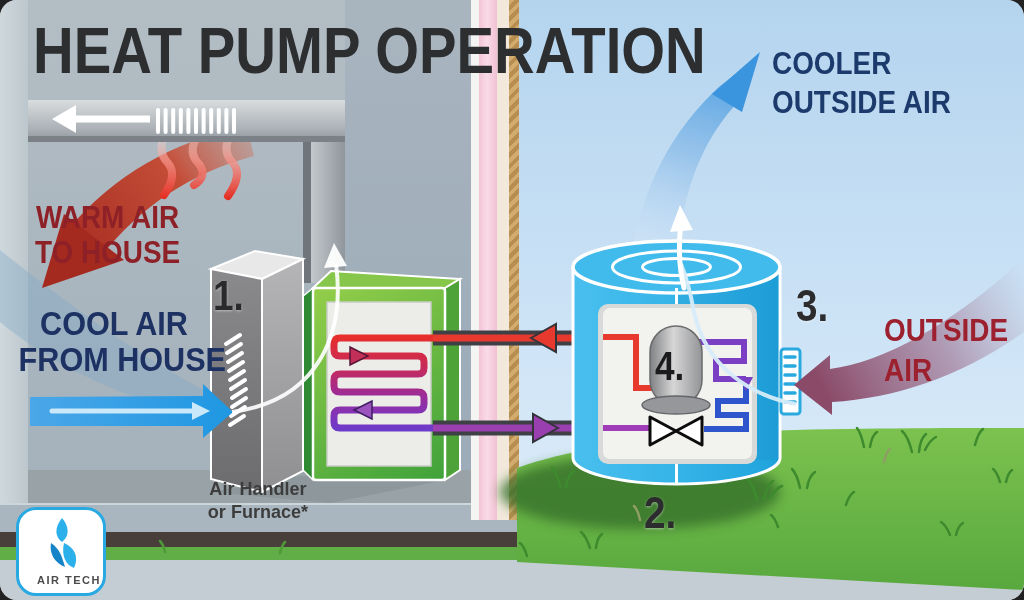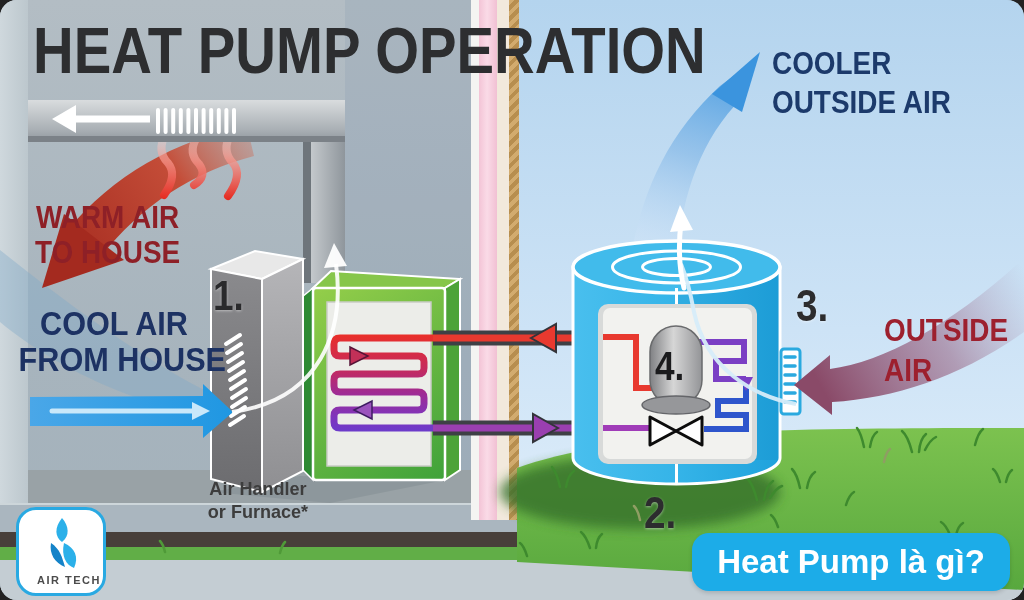--- a/index.html
+++ b/index.html
@@ -291,21 +291,20 @@
 
   <div class="lbl" id="lbl-outside"><span>OUTSIDE</span><br><span>AIR</span></div>
 
   <div class="lbl cx" id="lbl-handler"><span>Air Handler</span><br><span>or Furnace*</span></div>
 
   <div class="stepnum" id="step1">1.</div>
   <div class="stepnum" id="step2">2.</div>
   <div class="stepnum" id="step3">3.</div>
   <div class="stepnum" id="step4">4.</div>
 
-  <div class="abs" id="cta">Heat Pump là gì?</div>
 
   <div class="abs" id="logo">
     <svg id="logo-flame" width="40" height="56" viewBox="0 0 40 56">
       <path d="M 20 2 C 12 12 13 21 20 26 C 28 20 27 10 20 2 Z" fill="#2bb0e9"></path>
       <path d="M 9 27 C 7 38 13 47 23 51 C 20 41 18 33 9 27 Z" fill="#1583c8"></path>
       <path d="M 22 27 C 33 32 37 41 32 52 C 24 49 19 40 22 27 Z" fill="#2bb0e9"></path>
     </svg>
     <div id="logo-brand">AIR TECH</div>
   </div>
 

